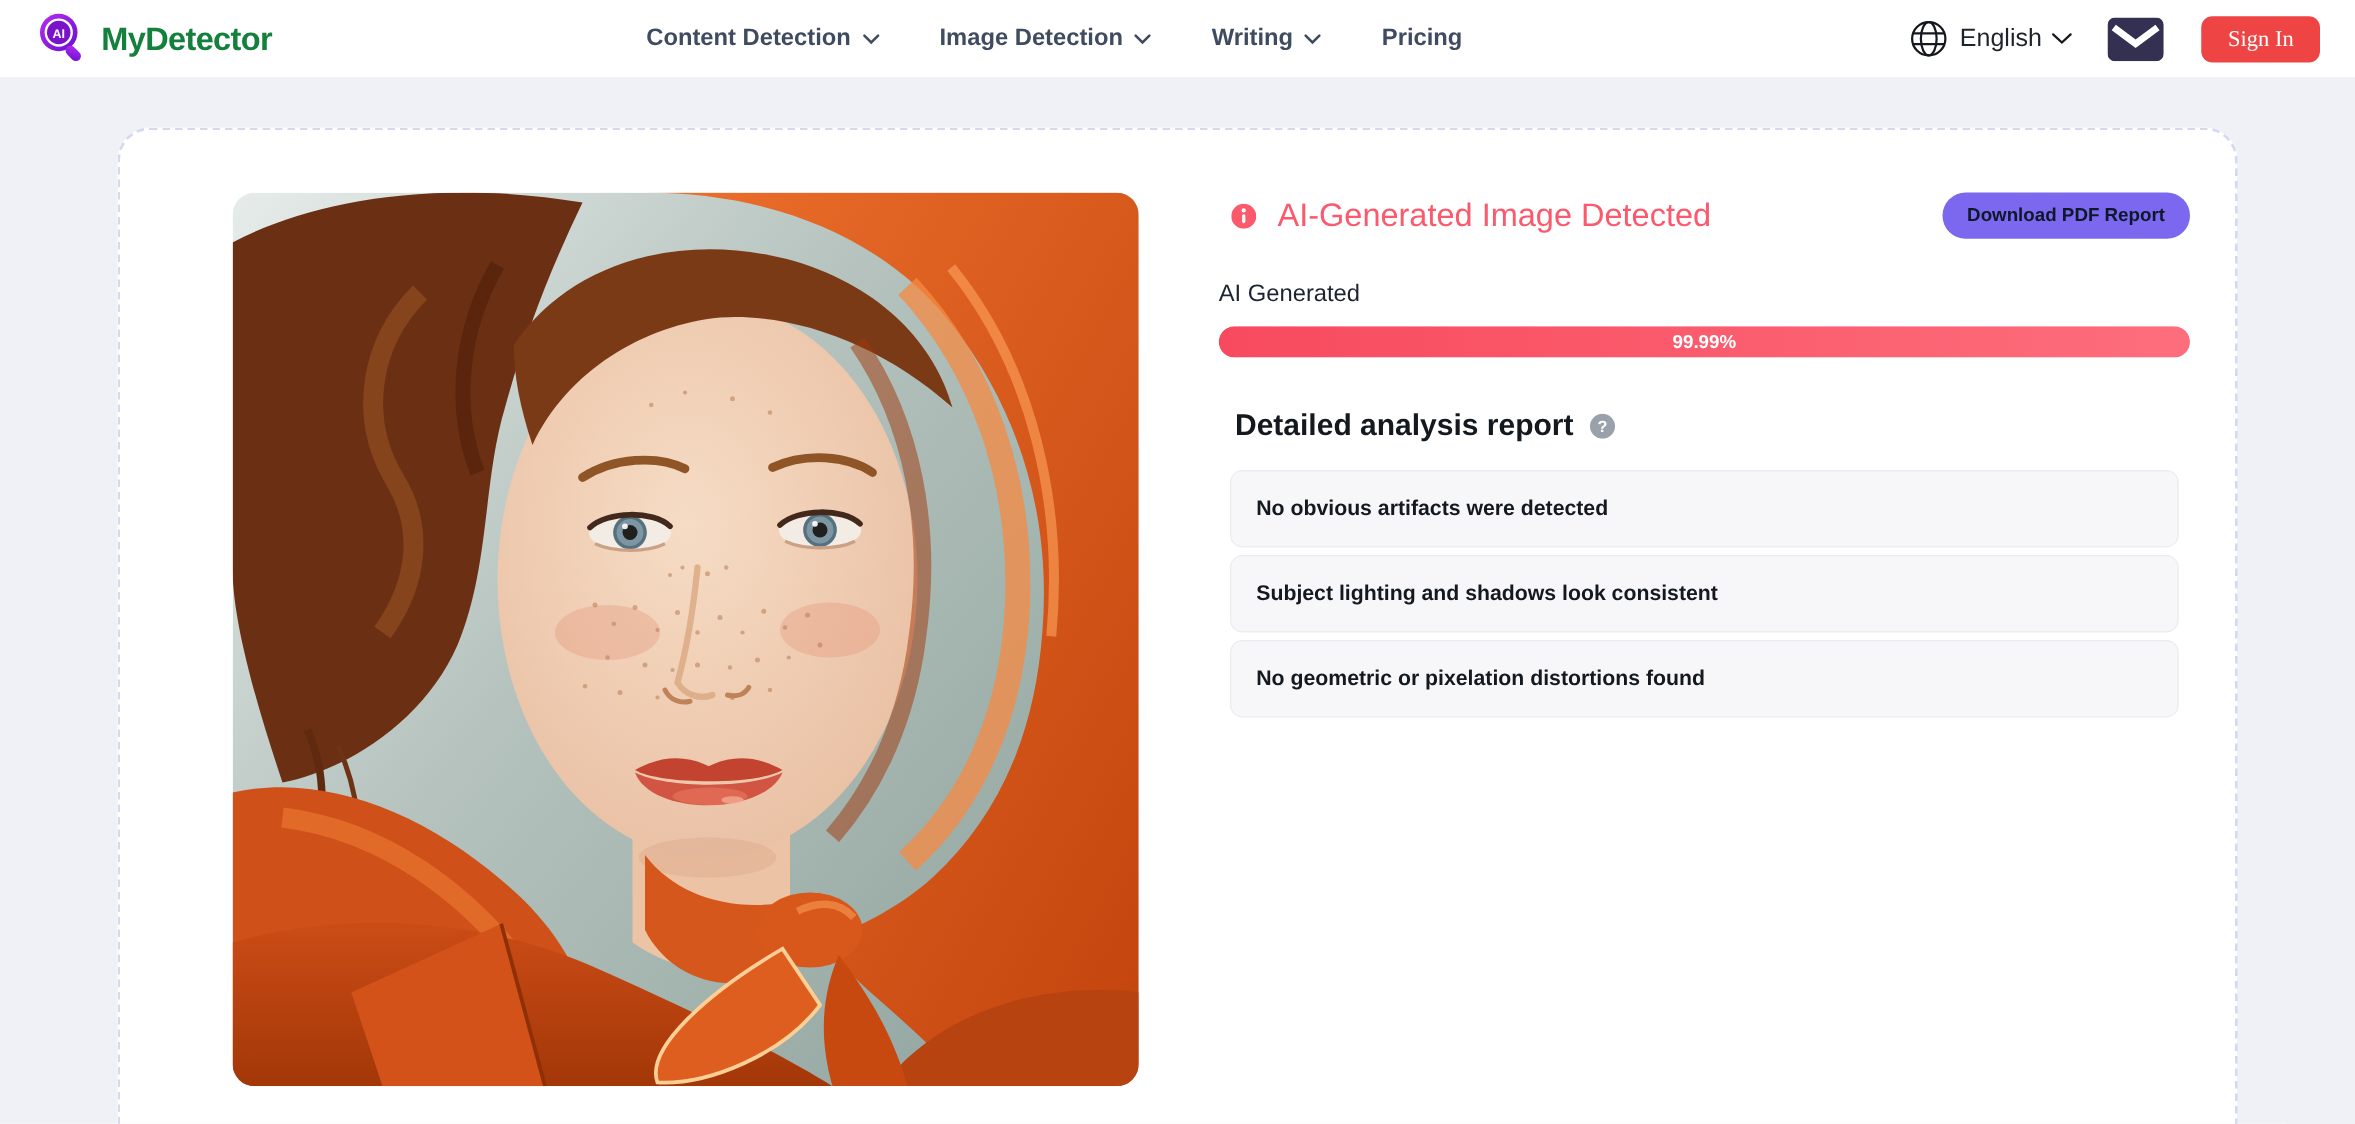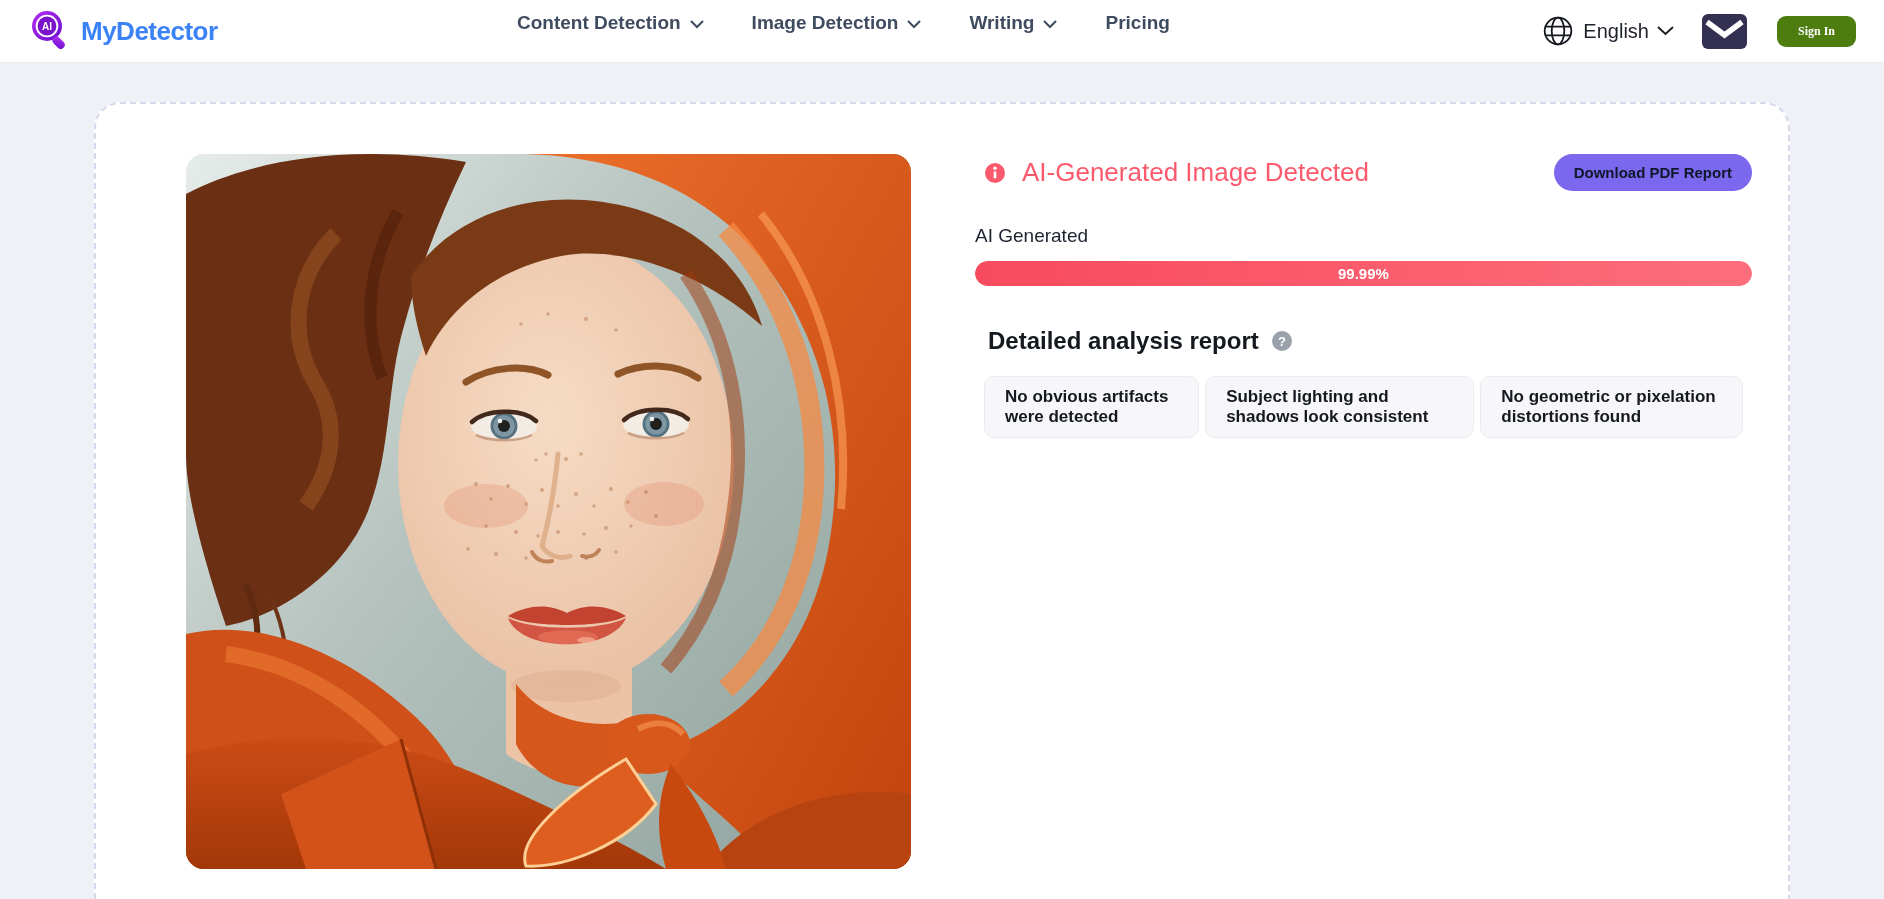--- a/index.html
+++ b/index.html
@@ -5,35 +5,35 @@
   * { margin:0; padding:0; box-sizing:border-box; }
   html,body { width:1884px; height:899px; overflow:hidden; }
   body { background:#eff1f6; font-family:"Liberation Sans", sans-serif; }
 
   
   .navbar {
     height:63px; background:#ffffff; border-bottom:1px solid #e9eaf0;
     display:flex; align-items:center; padding:12px 28px; position:relative;
   }
   .logo { display:flex; align-items:center; gap:9px; cursor:pointer; }
-  .logo-text { font-size:26px; font-weight:700; color:#3b82f6; letter-spacing:-0.5px; }
-
-  .nav-links { position:absolute; left:517px; top:12px; height:100%;
-    display:flex; align-items:flex-start; gap:48px; }
+  .logo-text { font-size:26px; font-weight:700; color:#15803d; letter-spacing:-0.5px; }
+
+  .nav-links { position:absolute; left:517px; top:0; height:100%;
+    display:flex; align-items:center; gap:48px; }
   .nav-item { display:flex; align-items:center; gap:9px; cursor:pointer;
     font-size:19px; font-weight:600; color:#3f4b5f; }
   .chev { display:inline-block; }
 
   .nav-right { margin-left:auto; display:flex; align-items:center; }
   .lang { display:flex; align-items:center; gap:8px; cursor:pointer; margin-right:28px; }
   .lang-label { font-size:20px; color:#1e222c; }
   .mail-btn { cursor:pointer; margin-right:30px; display:flex; align-items:center; }
   .signin-btn {
-    background:#4d7c0f; color:#fff; border:none; cursor:pointer;
-    font-family:"Liberation Serif", serif; font-weight:700; font-size:12px;
+    background:#ef4444; color:#fff; border:none; cursor:pointer;
+    font-family:"Liberation Serif", serif; font-weight:400; font-size:18px;
     padding:8px 21px; border-radius:9px;
   }
 
   
   .card {
     margin:39px 94px 0; height:845px;
     background:#ffffff; border:2px dashed #d6d9ee; border-radius:26px;
     display:flex; gap:64px; padding:50px 36px 0 90px;
   }
   .portrait-wrap { width:725px; height:715px; border-radius:18px; overflow:hidden; flex:none; }
@@ -56,21 +56,21 @@
     height:100%; border-radius:13px;
     background:linear-gradient(90deg,#f84a5e 0%,#fd6e7c 100%);
     display:flex; align-items:center; justify-content:center;
   }
   .progress-text { color:#fff; font-size:15px; font-weight:700; }
 
   .report-heading-row { margin-top:41px; display:flex; align-items:center; gap:13px; padding-left:13px; }
   .report-heading { font-size:24px; font-weight:700; color:#14181f; }
   .help-badge { display:flex; cursor:pointer; }
 
-  .report-list { margin-top:21px; padding:0 9px; display:flex; flex-direction:row; gap:6px; }
+  .report-list { margin-top:21px; padding:0 9px; display:flex; flex-direction:column; gap:6px; }
   .report-item {
     height:62px; background:#f7f7f9; border:1px solid #ebebf1; border-radius:10px;
     display:flex; align-items:center; padding:0 20px;
     font-size:17px; font-weight:700; color:#14181f;
   }
 </style>
 </head>
 <body>
 
 <header class="navbar">

